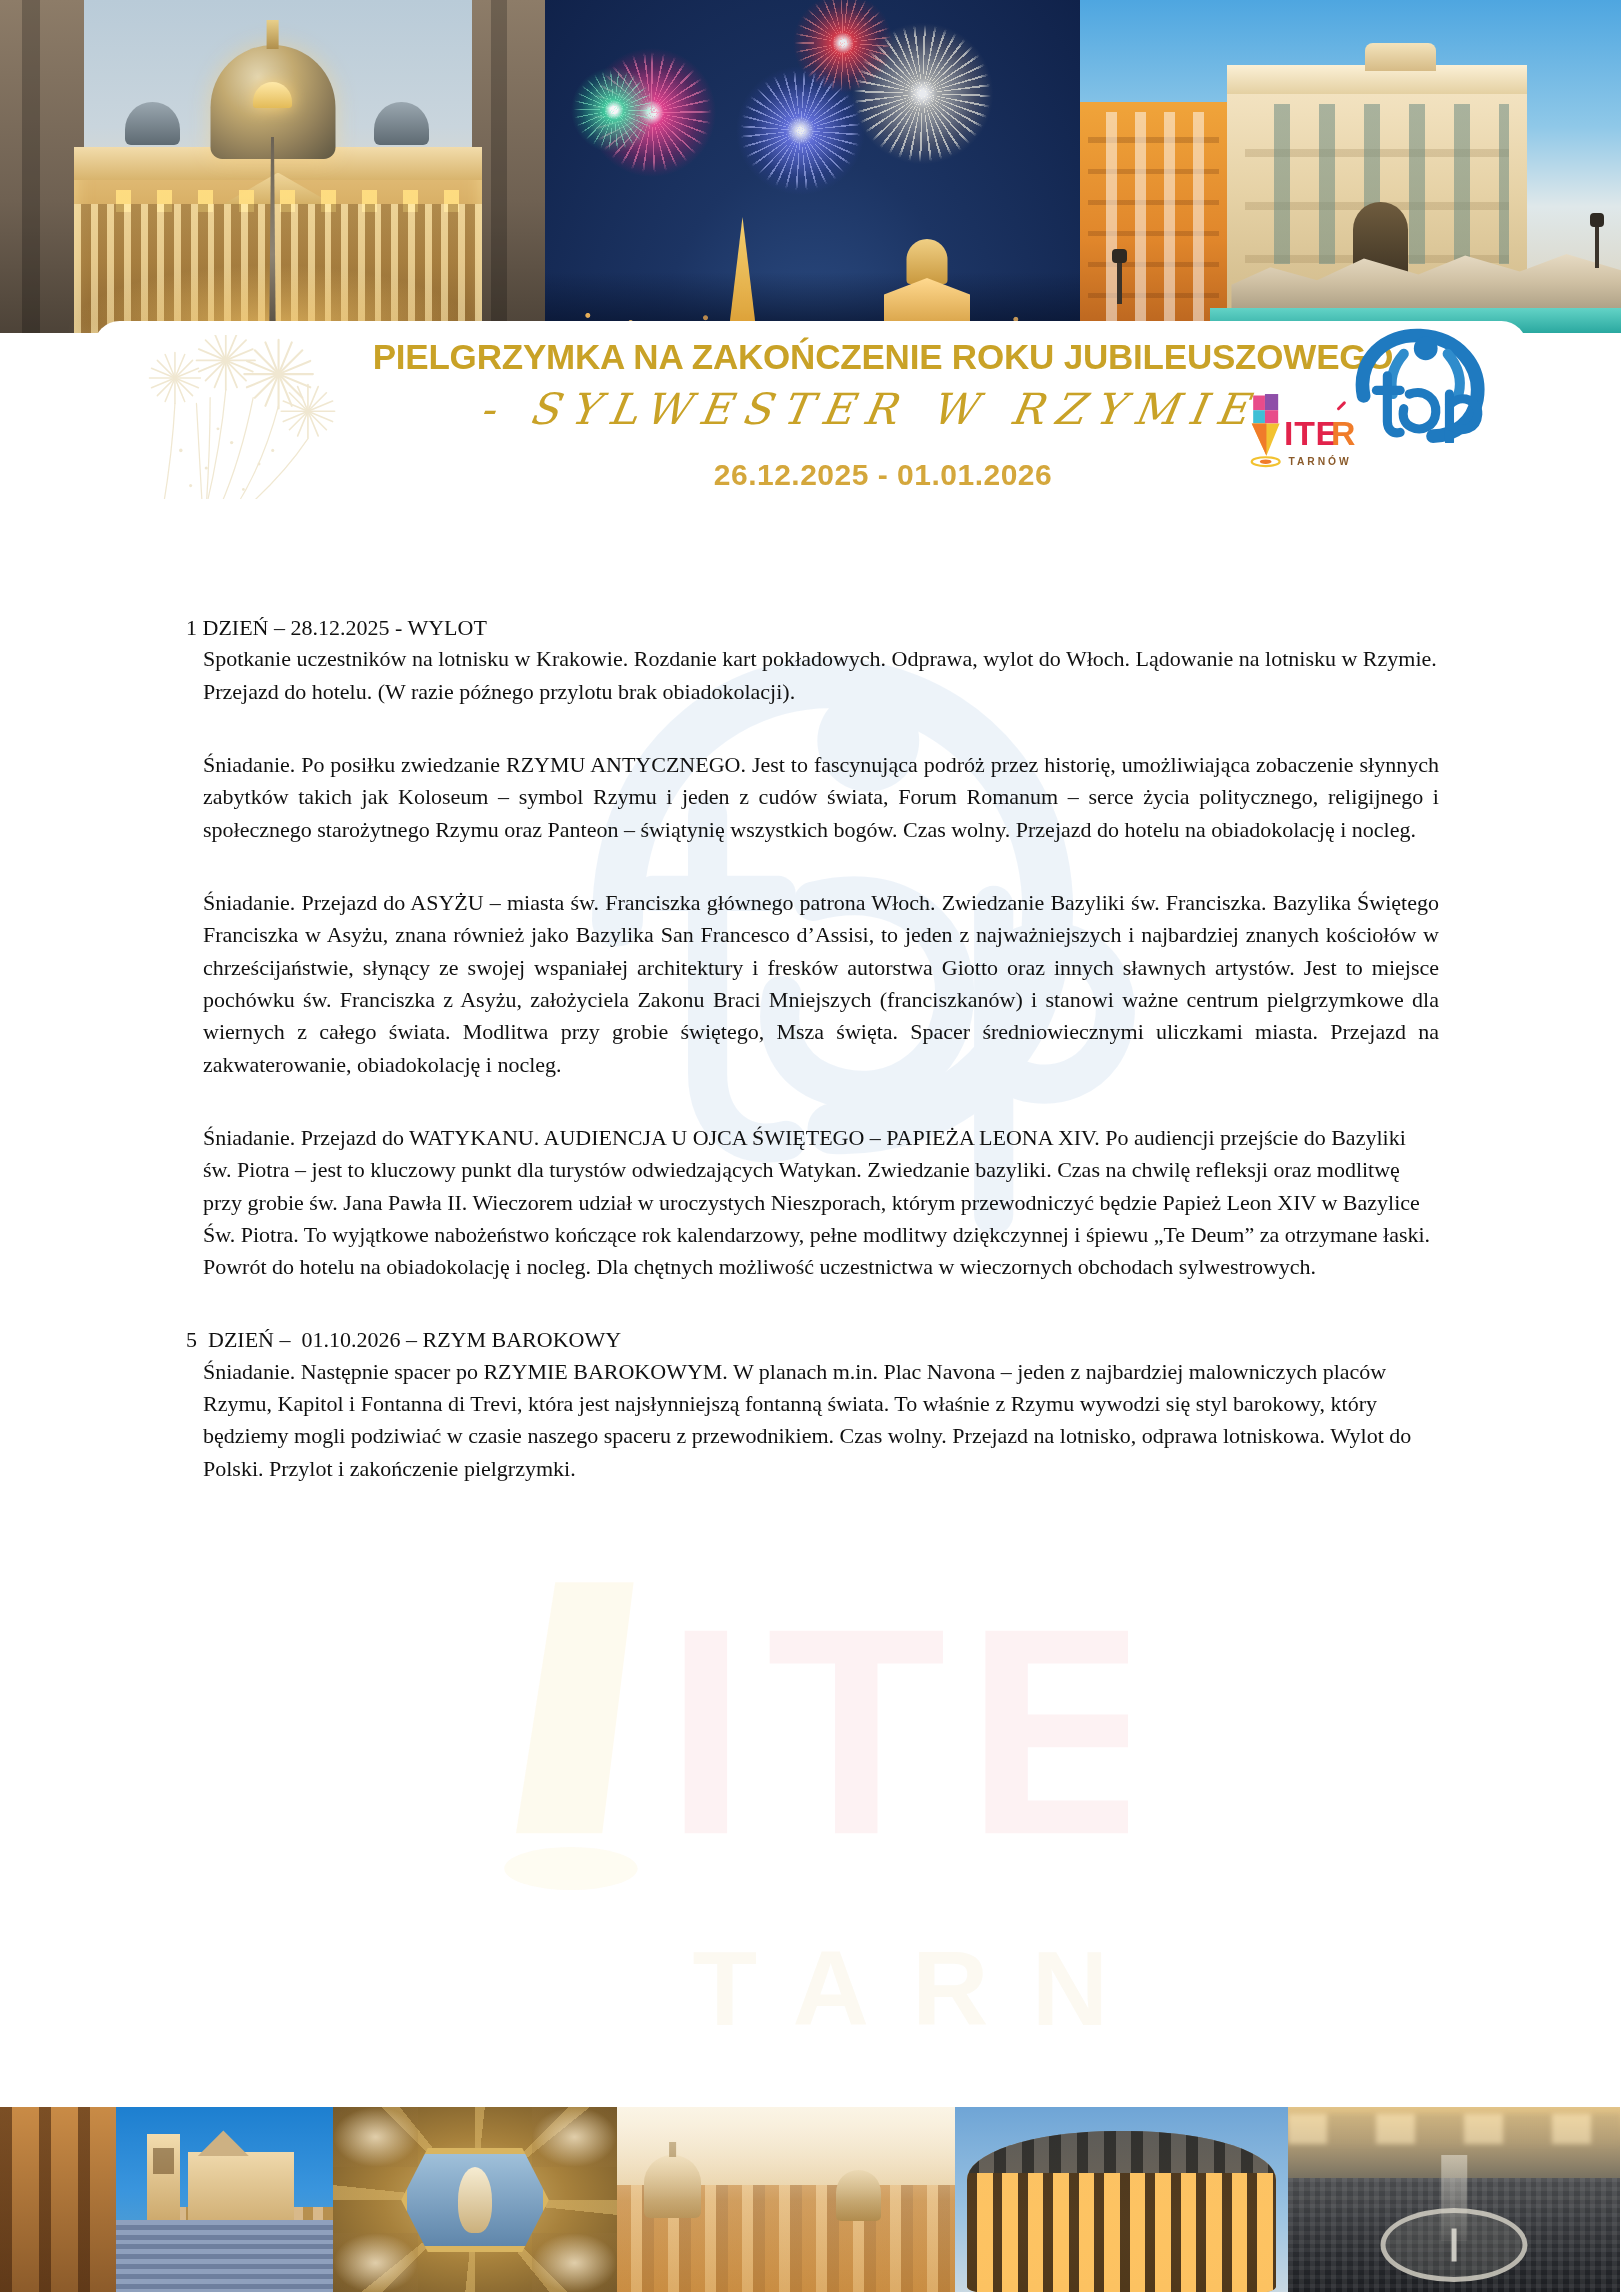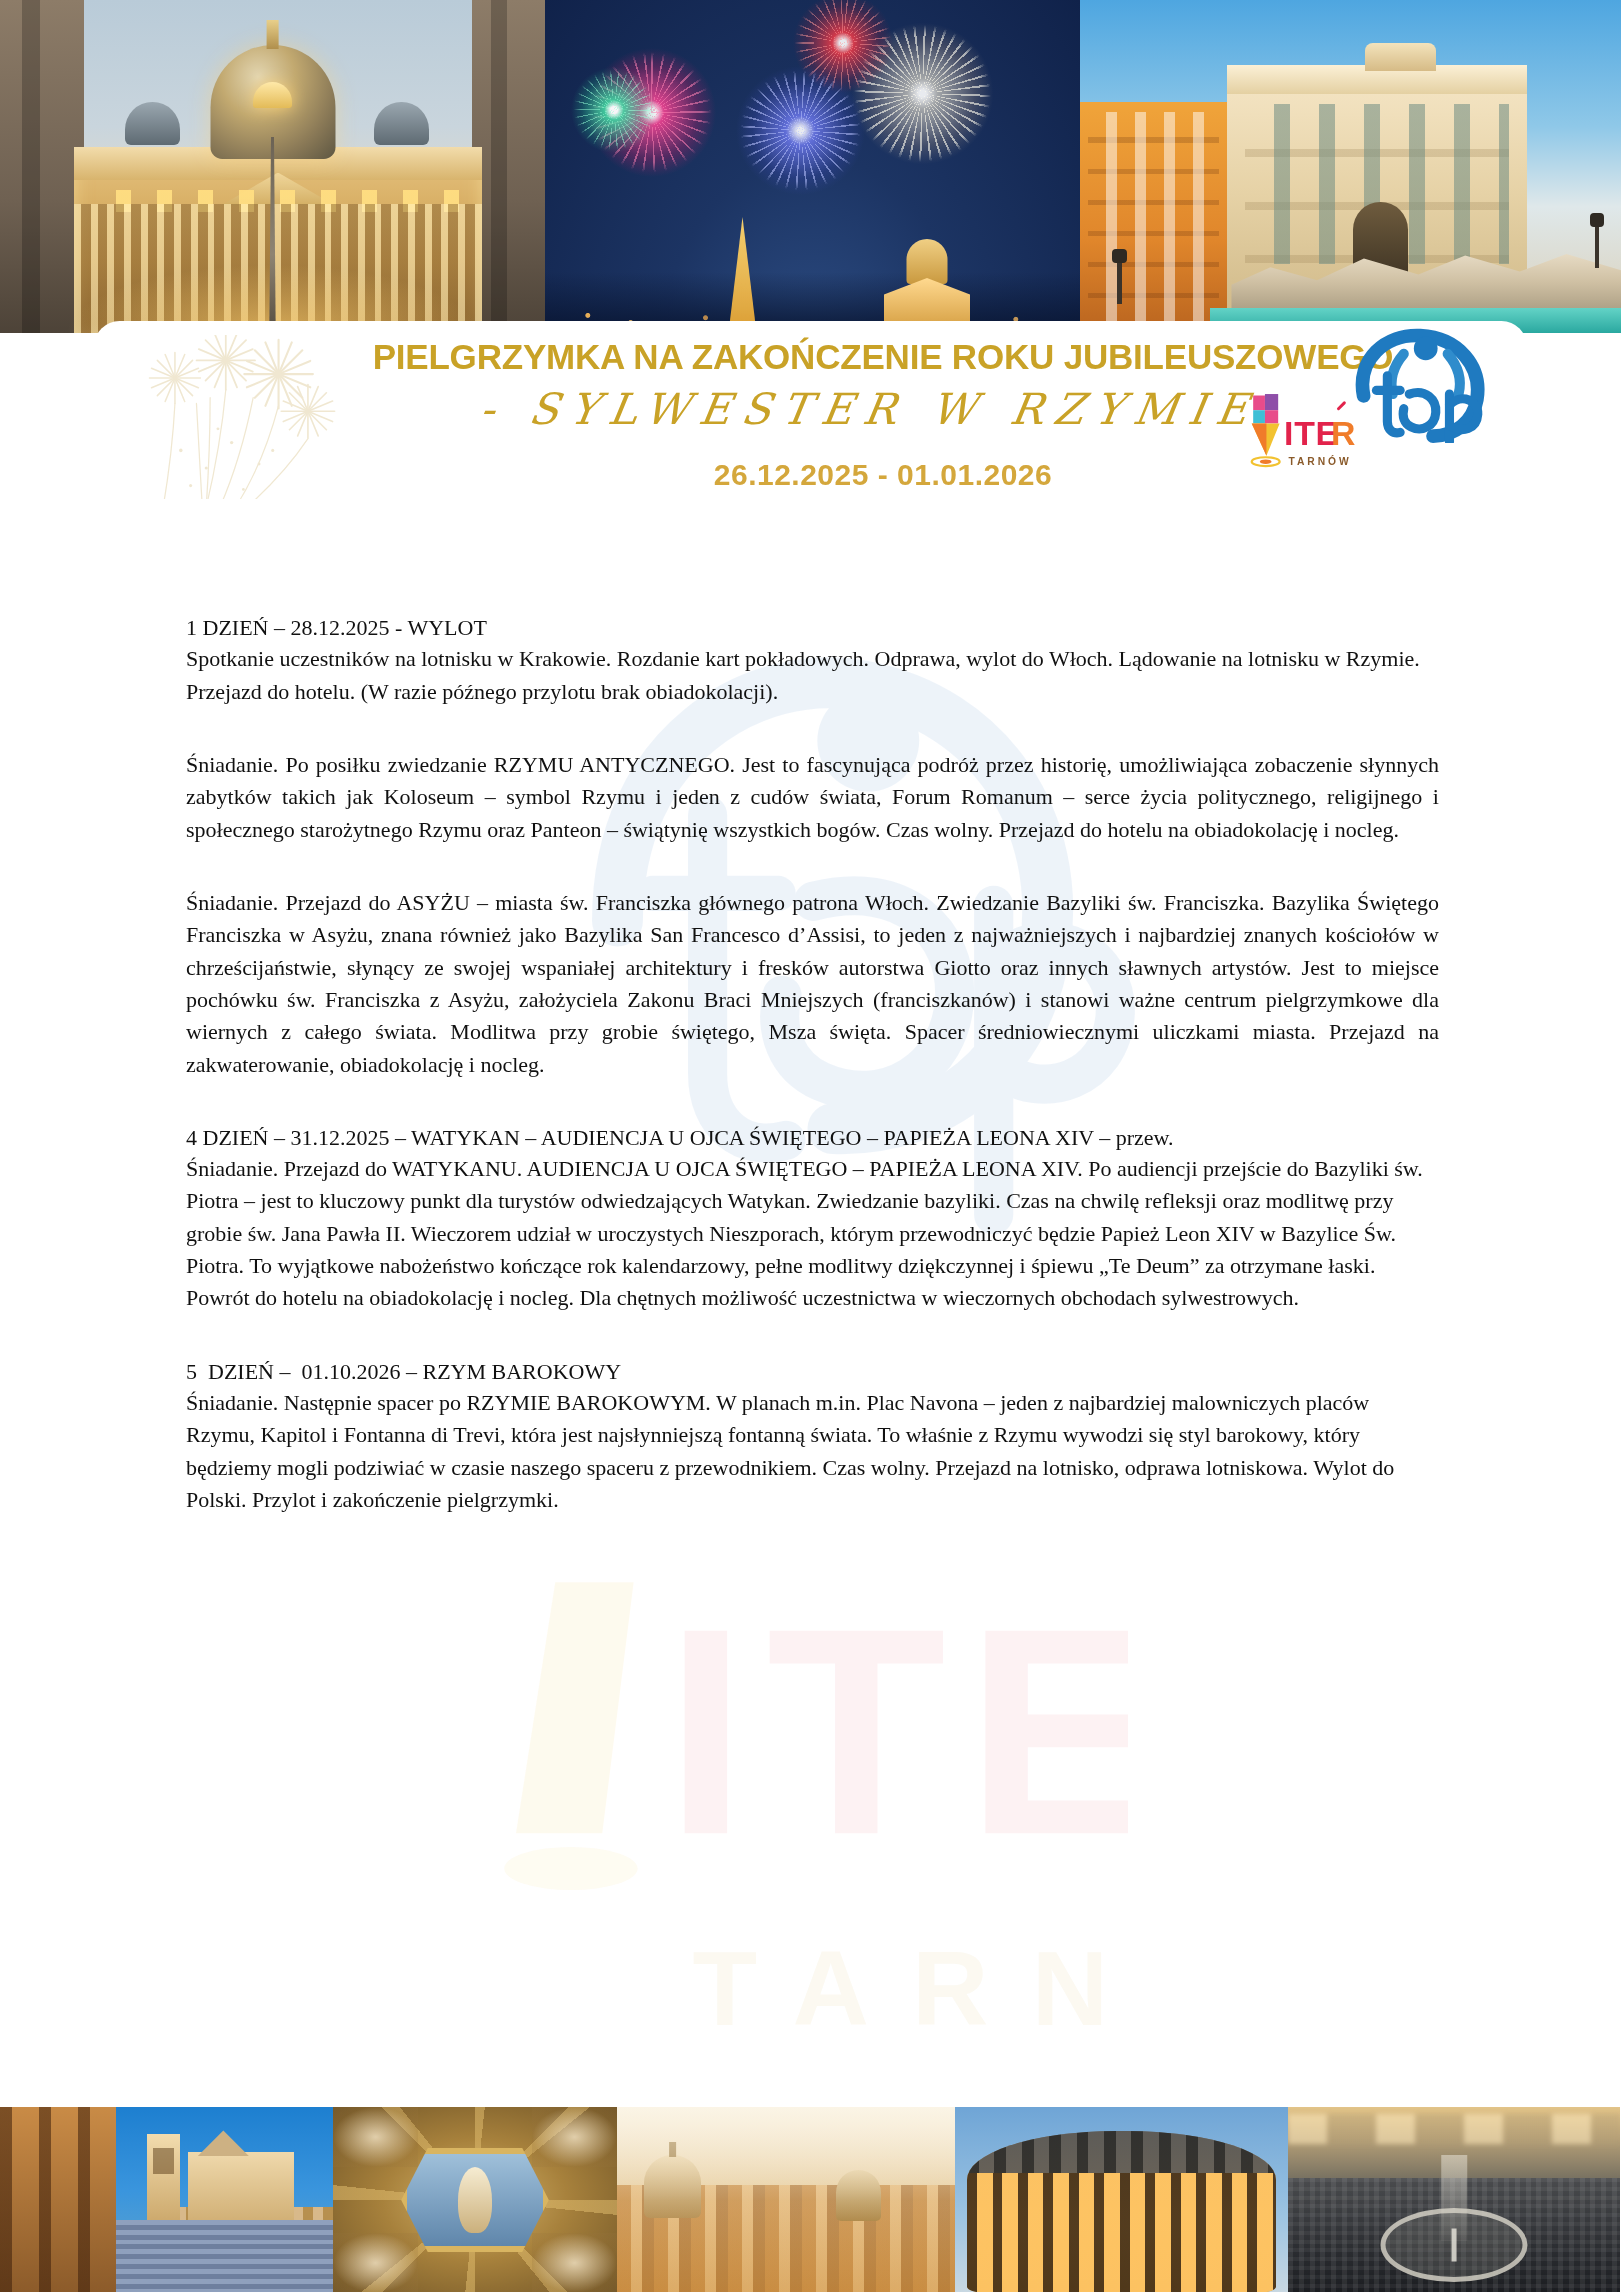--- a/index.html
+++ b/index.html
@@ -342,20 +342,21 @@
     color: #111;
     white-space: pre;
   }
   .day-body {
     font-family: "Liberation Serif", serif;
     font-size: 22px;
     line-height: 1.47;
     color: #111;
     text-align: justify;
     text-justify: inter-word;
+    margin-left: 17px;
   }
   .day-body.noj { text-align: left; }
   .note-block { margin-bottom: 55px; }
 
   
   .footer-strip {
     position: absolute;
     left: 0; bottom: 0;
     width: 1621px; height: 186px;
     display: flex;
@@ -648,21 +649,20 @@
 
     <div class="day-block">
       <div class="day-body">Śniadanie. Po posiłku zwiedzanie RZYMU ANTYCZNEGO. Jest to fascynująca podróż przez historię, umożliwiająca zobaczenie słynnych zabytków takich jak Koloseum – symbol Rzymu i jeden z cudów świata, Forum Romanum – serce życia politycznego, religijnego i społecznego starożytnego Rzymu oraz Panteon – świątynię wszystkich bogów. Czas wolny. Przejazd do hotelu na obiadokolację i nocleg.</div>
     </div>
 
     <div class="day-block">
       <div class="day-body">Śniadanie. Przejazd do ASYŻU – miasta św. Franciszka głównego patrona Włoch. Zwiedzanie Bazyliki św. Franciszka. Bazylika Świętego Franciszka w Asyżu, znana również jako Bazylika San Francesco d’Assisi, to jeden z najważniejszych i najbardziej znanych kościołów w chrześcijaństwie, słynący ze swojej wspaniałej architektury i fresków autorstwa Giotto oraz innych sławnych artystów. Jest to miejsce pochówku św. Franciszka z Asyżu, założyciela Zakonu Braci Mniejszych (franciszkanów) i stanowi ważne centrum pielgrzymkowe dla wiernych z całego świata. Modlitwa przy grobie świętego, Msza święta. Spacer średniowiecznymi uliczkami miasta. Przejazd na zakwaterowanie, obiadokolację i nocleg.</div>
     </div>
 
     <div class="day-block">
-      <div class="day-head">4 DZIEŃ – 31.12.2025 – WATYKAN – AUDIENCJA U OJCA ŚWIĘTEGO – PAPIEŻA LEONA XIV – przew.</div>
       <div class="day-body noj">Śniadanie. Przejazd do WATYKANU. AUDIENCJA U OJCA ŚWIĘTEGO – PAPIEŻA LEONA XIV.  Po audiencji przejście do Bazyliki św. Piotra – jest to kluczowy punkt dla turystów odwiedzających Watykan. Zwiedzanie bazyliki. Czas na chwilę refleksji oraz modlitwę przy grobie św. Jana Pawła II. Wieczorem udział w uroczystych Nieszporach, którym przewodniczyć będzie Papież Leon XIV w Bazylice Św. Piotra. To wyjątkowe nabożeństwo kończące rok kalendarzowy, pełne modlitwy dziękczynnej i śpiewu „Te Deum” za otrzymane łaski. Powrót do hotelu na obiadokolację i nocleg. Dla chętnych możliwość uczestnictwa w wieczornych obchodach sylwestrowych.</div>
     </div>
 
 
     <div class="day-block">
       <div class="day-head">5  DZIEŃ –  01.10.2026 – RZYM BAROKOWY</div>
       <div class="day-body noj">Śniadanie. Następnie spacer po RZYMIE BAROKOWYM. W planach m.in. Plac Navona – jeden z najbardziej malowniczych placów Rzymu, Kapitol i Fontanna di Trevi, która jest najsłynniejszą fontanną świata. To właśnie z Rzymu wywodzi się styl barokowy, który będziemy mogli podziwiać w czasie naszego spaceru z przewodnikiem. Czas wolny. Przejazd na lotnisko, odprawa lotniskowa. Wylot do Polski. Przylot i zakończenie pielgrzymki.</div>
     </div>
   </div>
 

